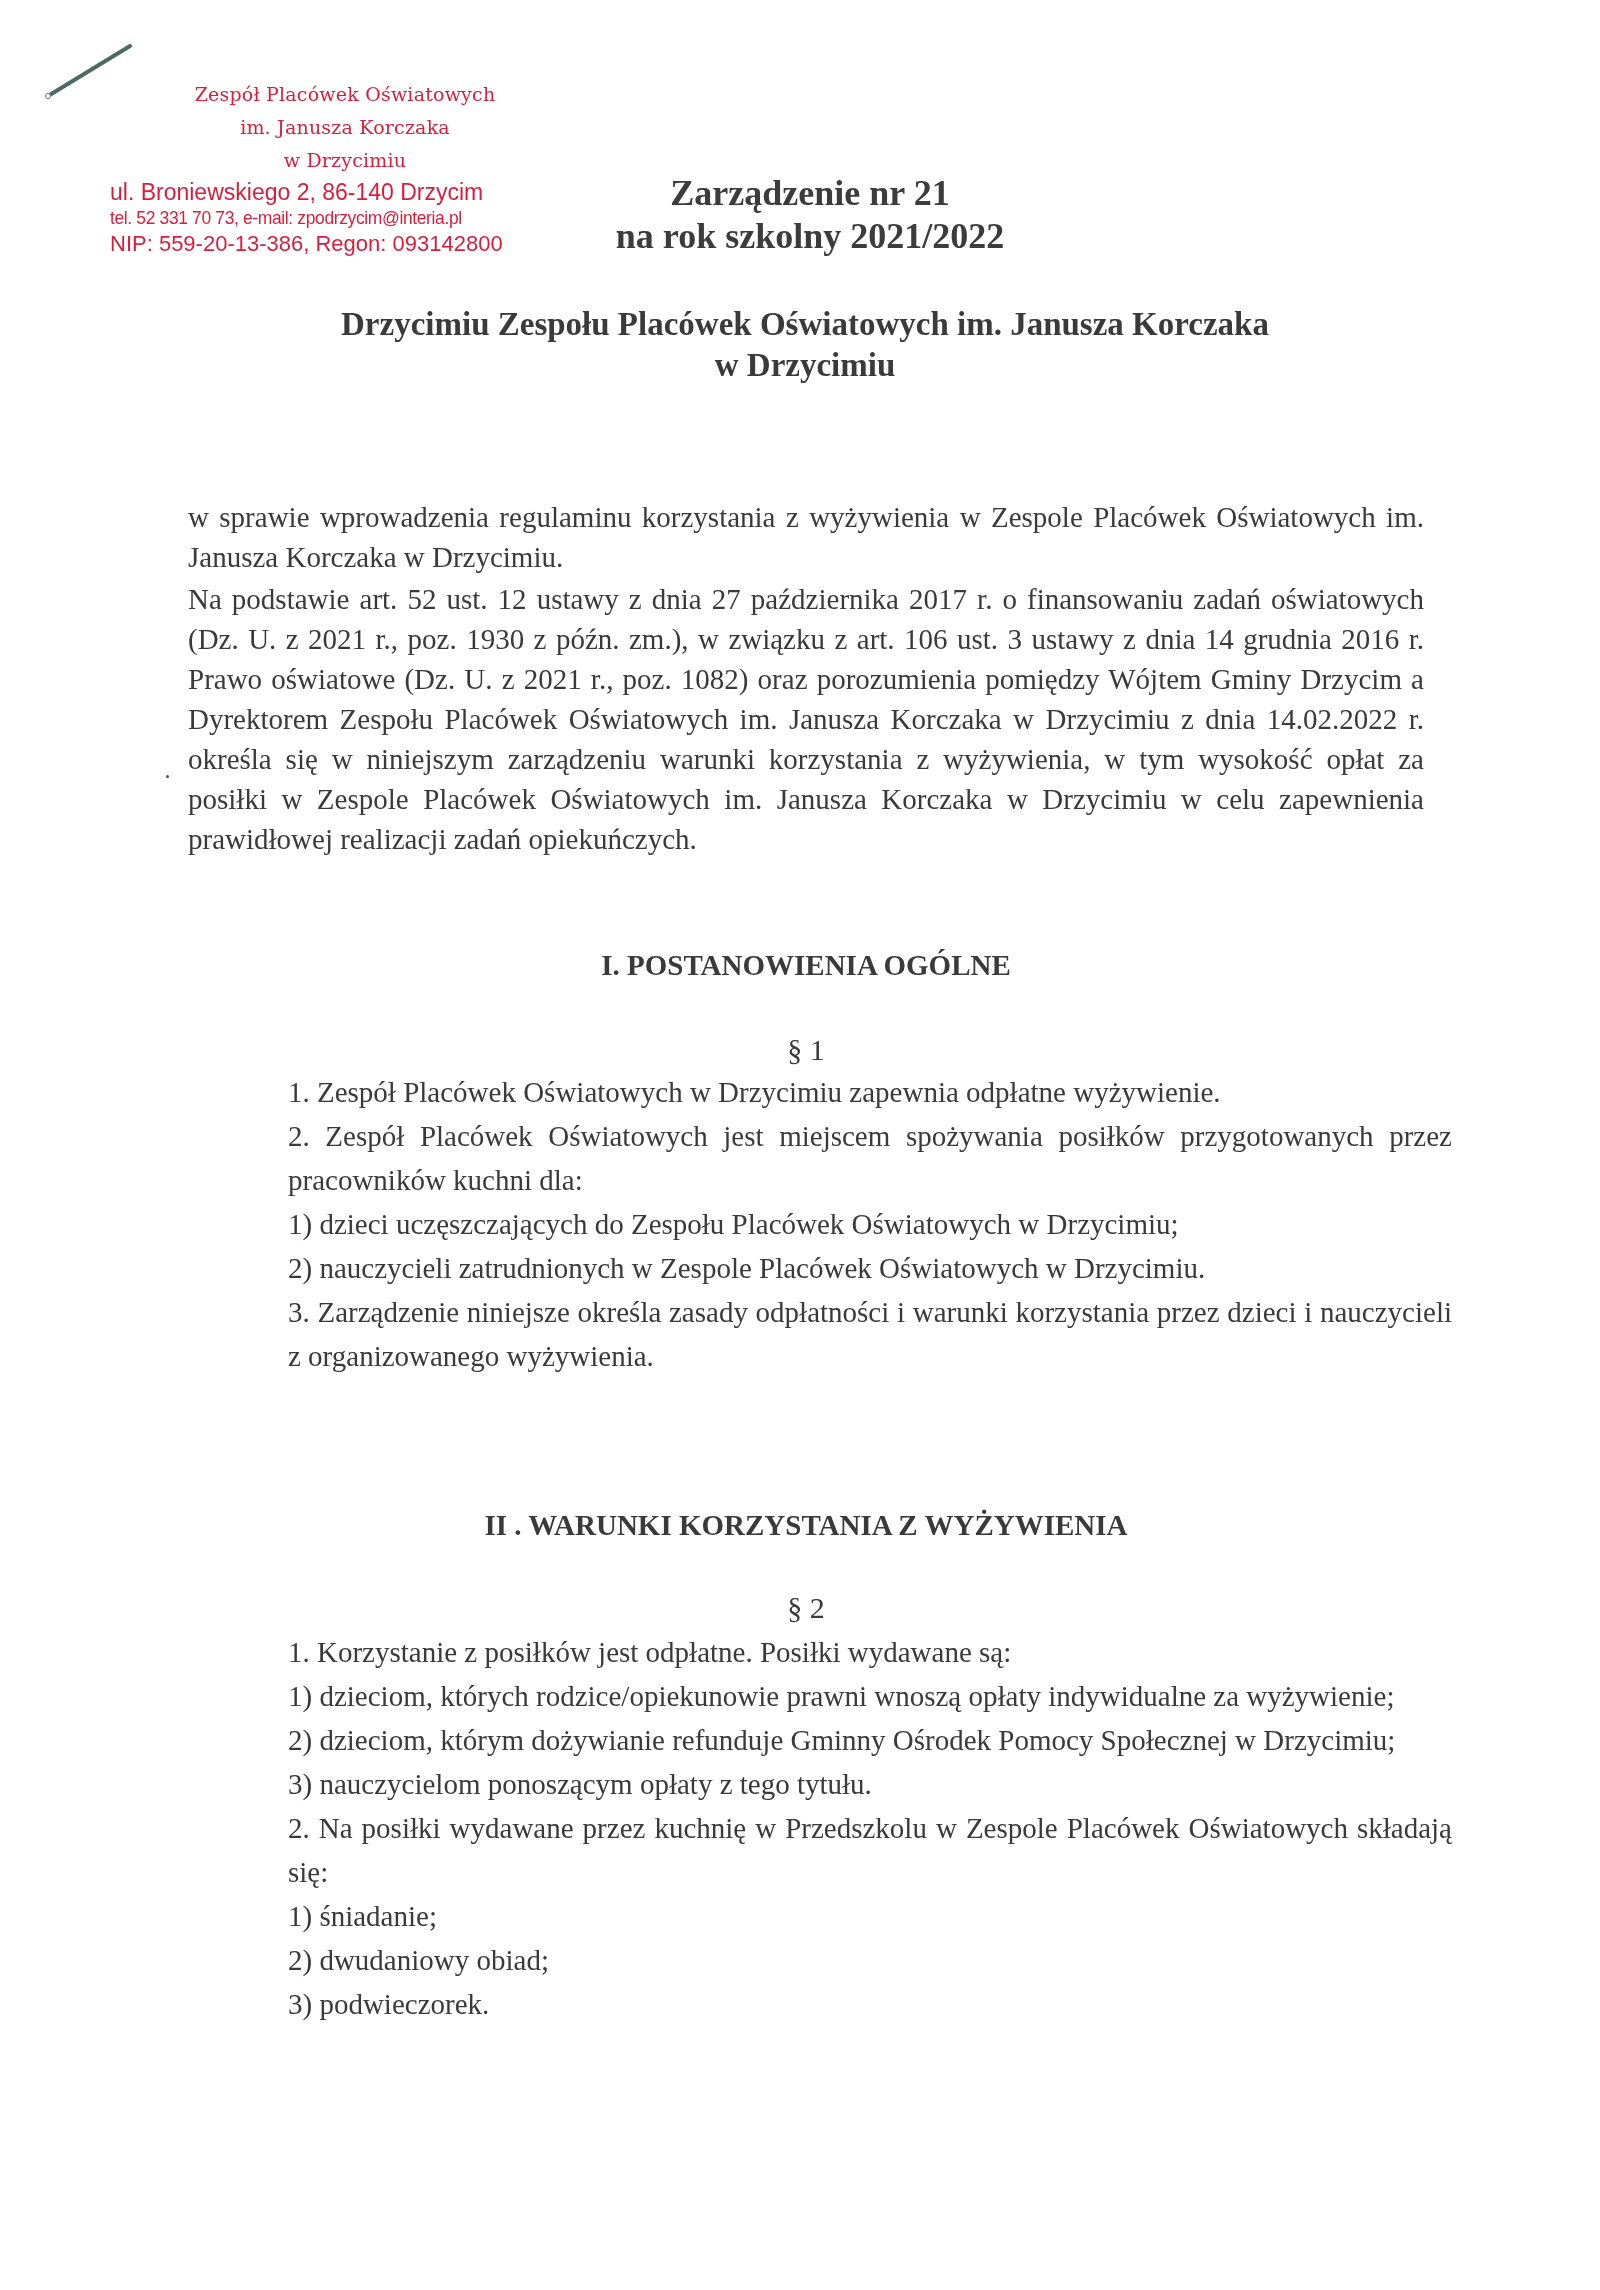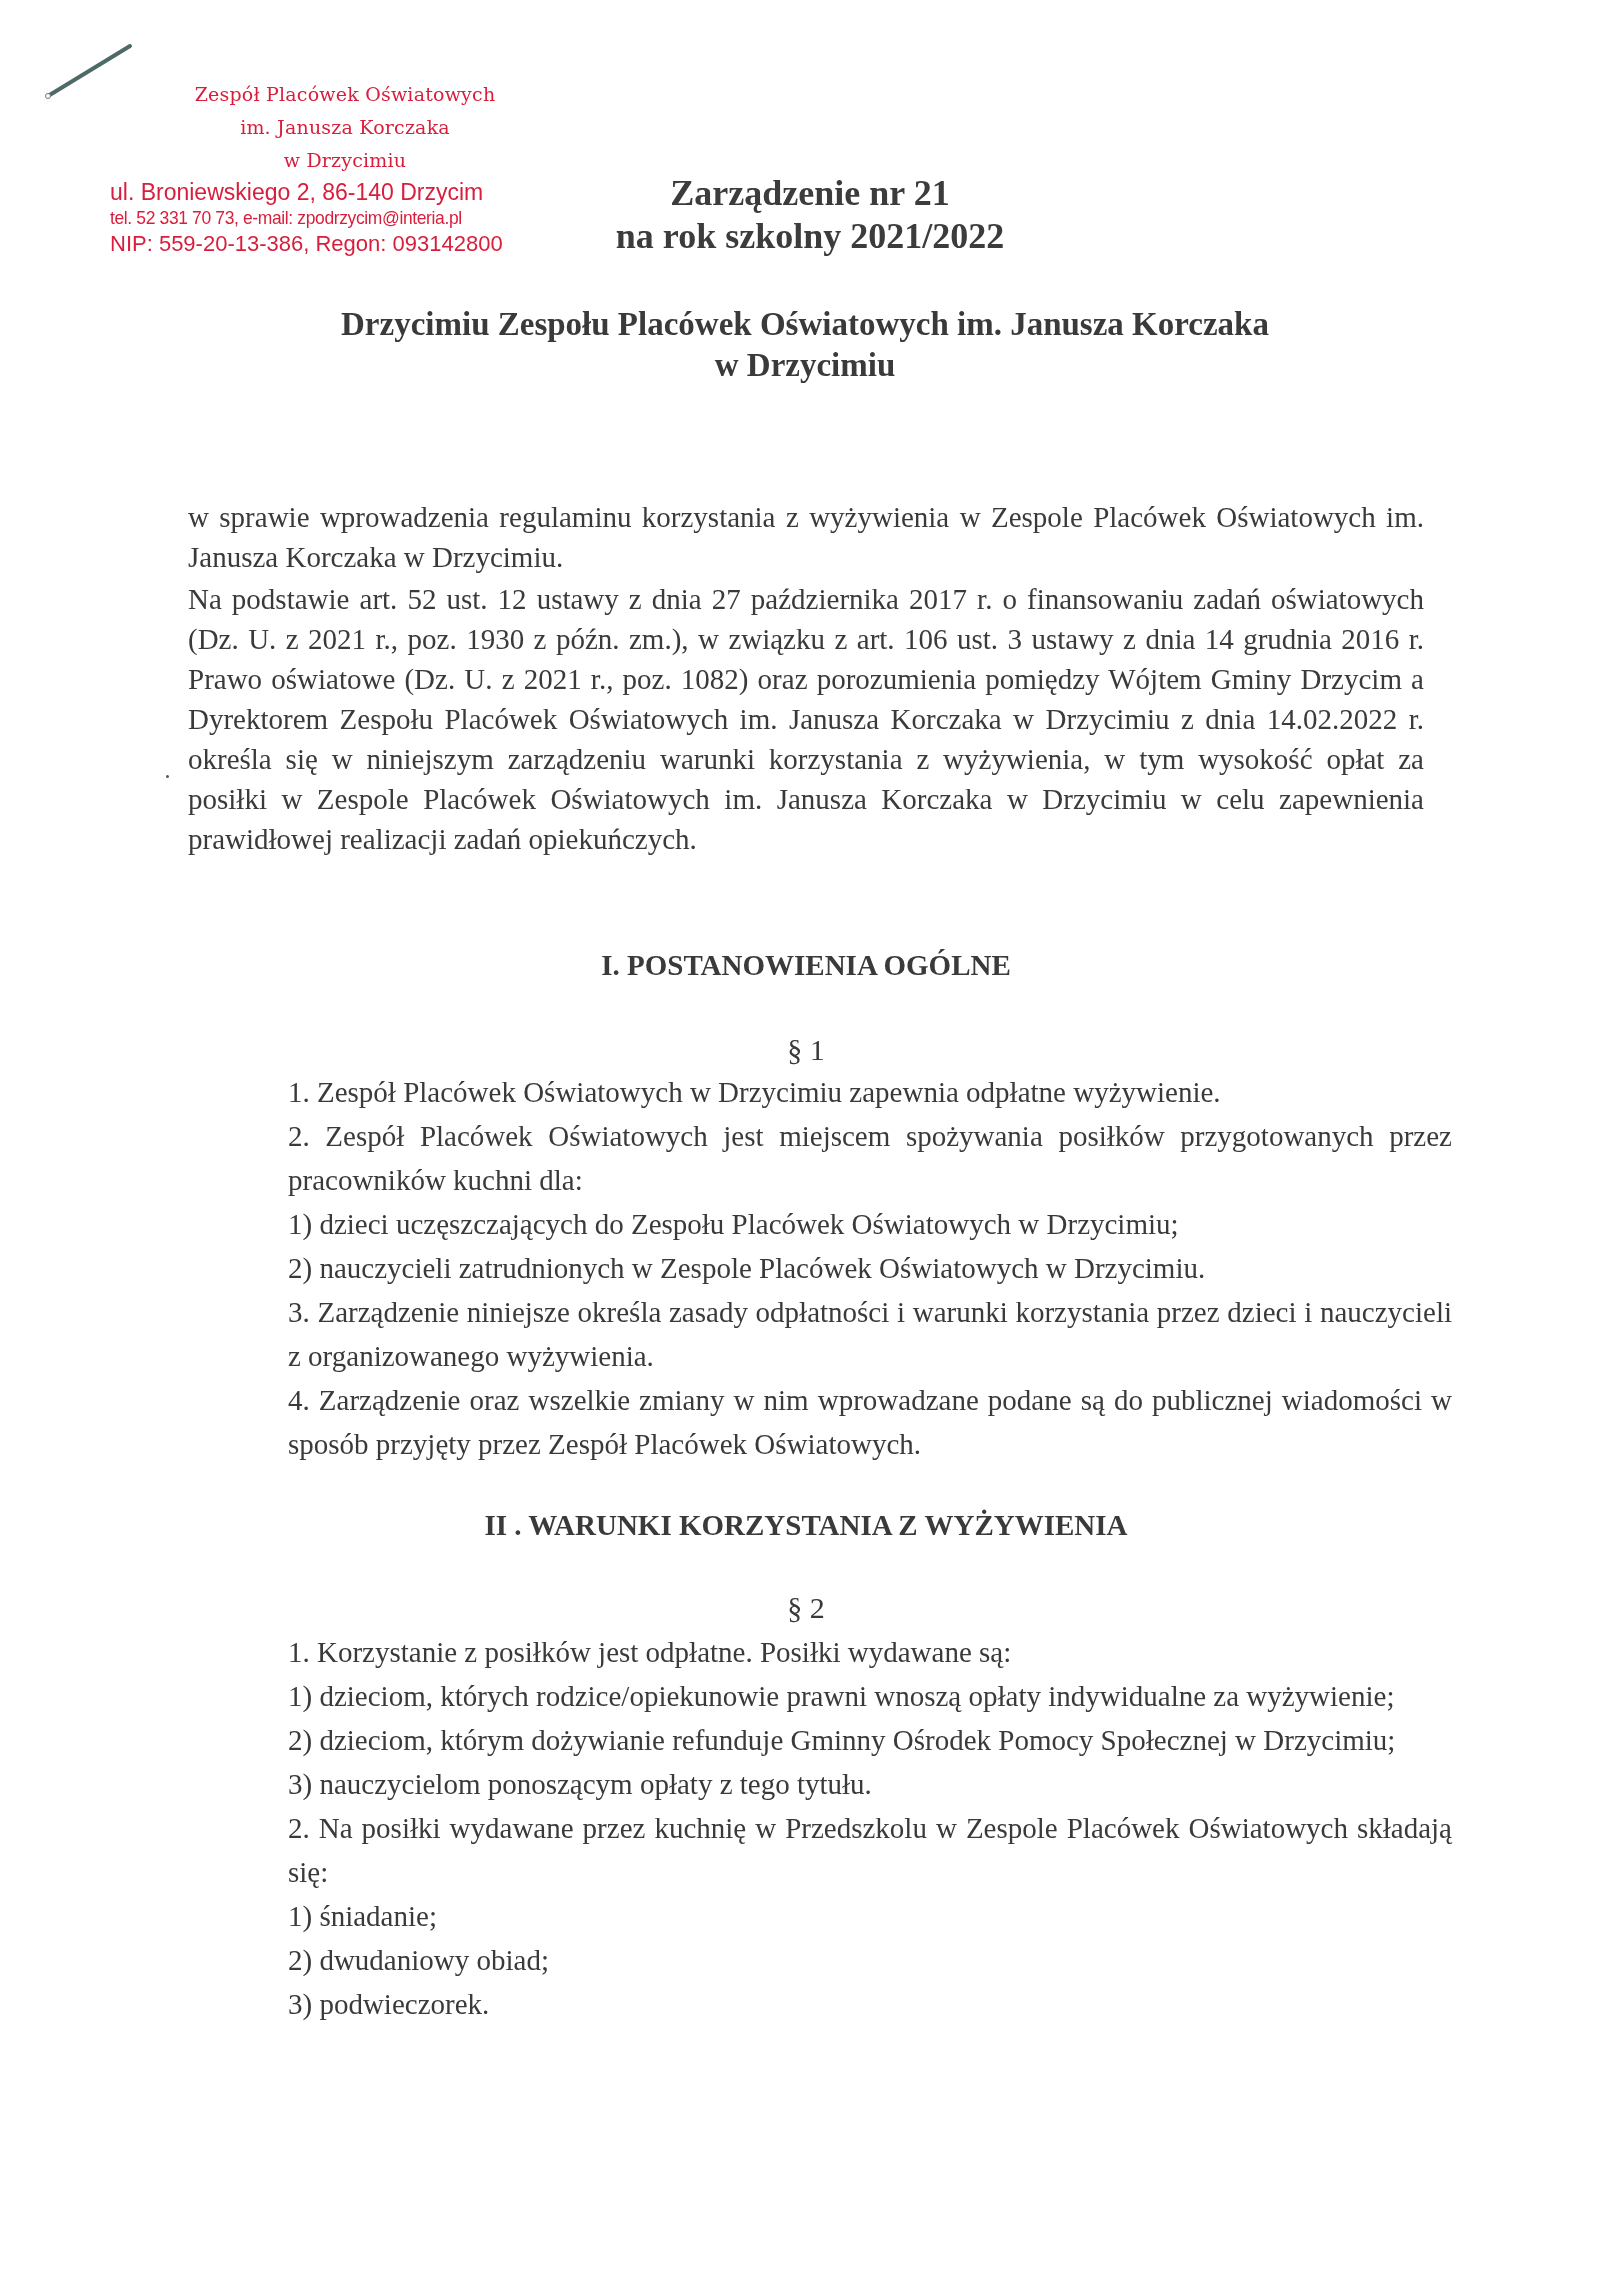--- a/index.html
+++ b/index.html
@@ -66,21 +66,20 @@
 <div class="list-dot"></div>
 
 <div class="section-heading" style="top:945px;">I. POSTANOWIENIA OGÓLNE</div>
 <div class="para-sign" style="top:1030px;">§ 1</div>
 <div class="items" style="top:1070px;">
   <p>1. Zespół Placówek Oświatowych w Drzycimiu zapewnia odpłatne wyżywienie.</p>
   <p>2. Zespół Placówek Oświatowych jest miejscem spożywania posiłków przygotowanych przez pracowników kuchni dla:</p>
   <p>1) dzieci uczęszczających do Zespołu Placówek Oświatowych w Drzycimiu;</p>
   <p>2) nauczycieli zatrudnionych w Zespole Placówek Oświatowych w Drzycimiu.</p>
   <p>3. Zarządzenie niniejsze określa zasady odpłatności i warunki korzystania przez dzieci i nauczycieli z organizowanego wyżywienia.</p>
-  <p>4. Zarządzenie oraz wszelkie zmiany w nim wprowadzane podane są do publicznej wiadomości w sposób przyjęty przez Zespół Placówek Oświatowych.</p>
 </div>
 
 <div class="section-heading" style="top:1505px;">II . WARUNKI KORZYSTANIA Z WYŻYWIENIA</div>
 <div class="para-sign" style="top:1588px;">§ 2</div>
 <div class="items" style="top:1630px;">
   <p>1. Korzystanie z posiłków jest odpłatne. Posiłki wydawane są:</p>
   <p>1) dzieciom, których rodzice/opiekunowie prawni wnoszą opłaty indywidualne za wyżywienie;</p>
   <p>2) dzieciom, którym dożywianie refunduje Gminny Ośrodek Pomocy Społecznej w Drzycimiu;</p>
   <p>3) nauczycielom ponoszącym opłaty z tego tytułu.</p>
   <p>2. Na posiłki wydawane przez kuchnię w Przedszkolu w Zespole Placówek Oświatowych składają się:</p>

